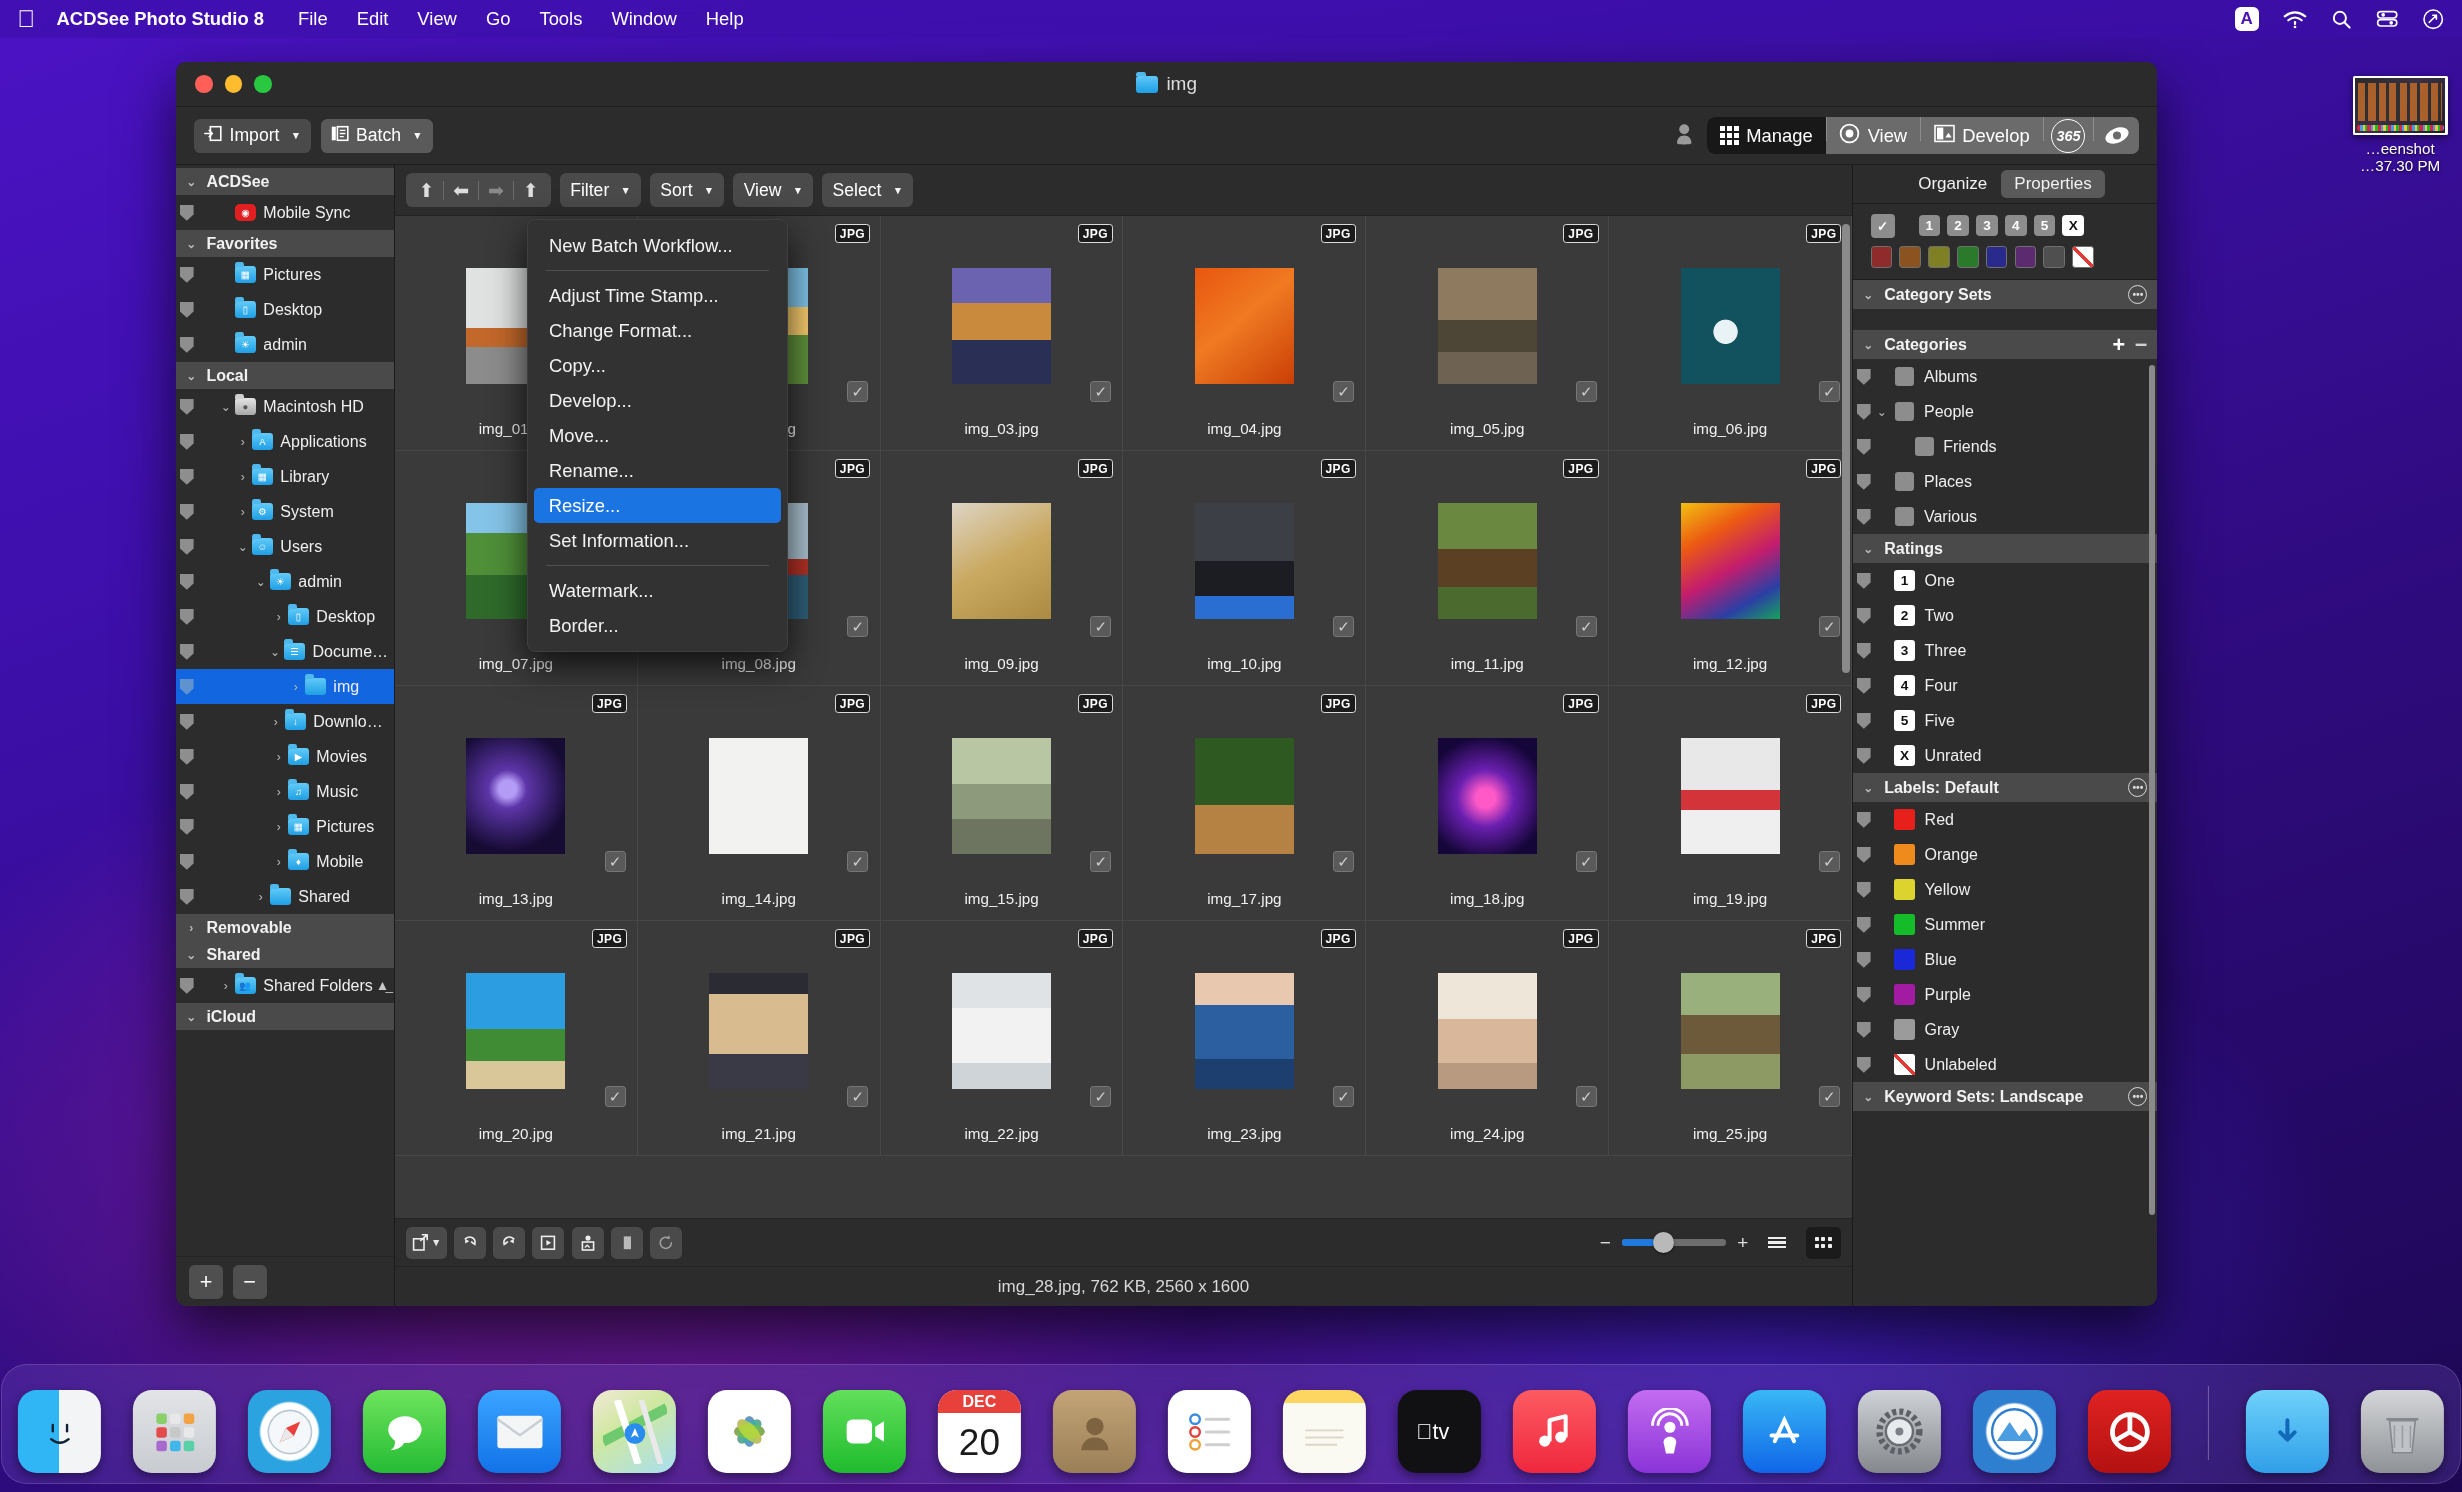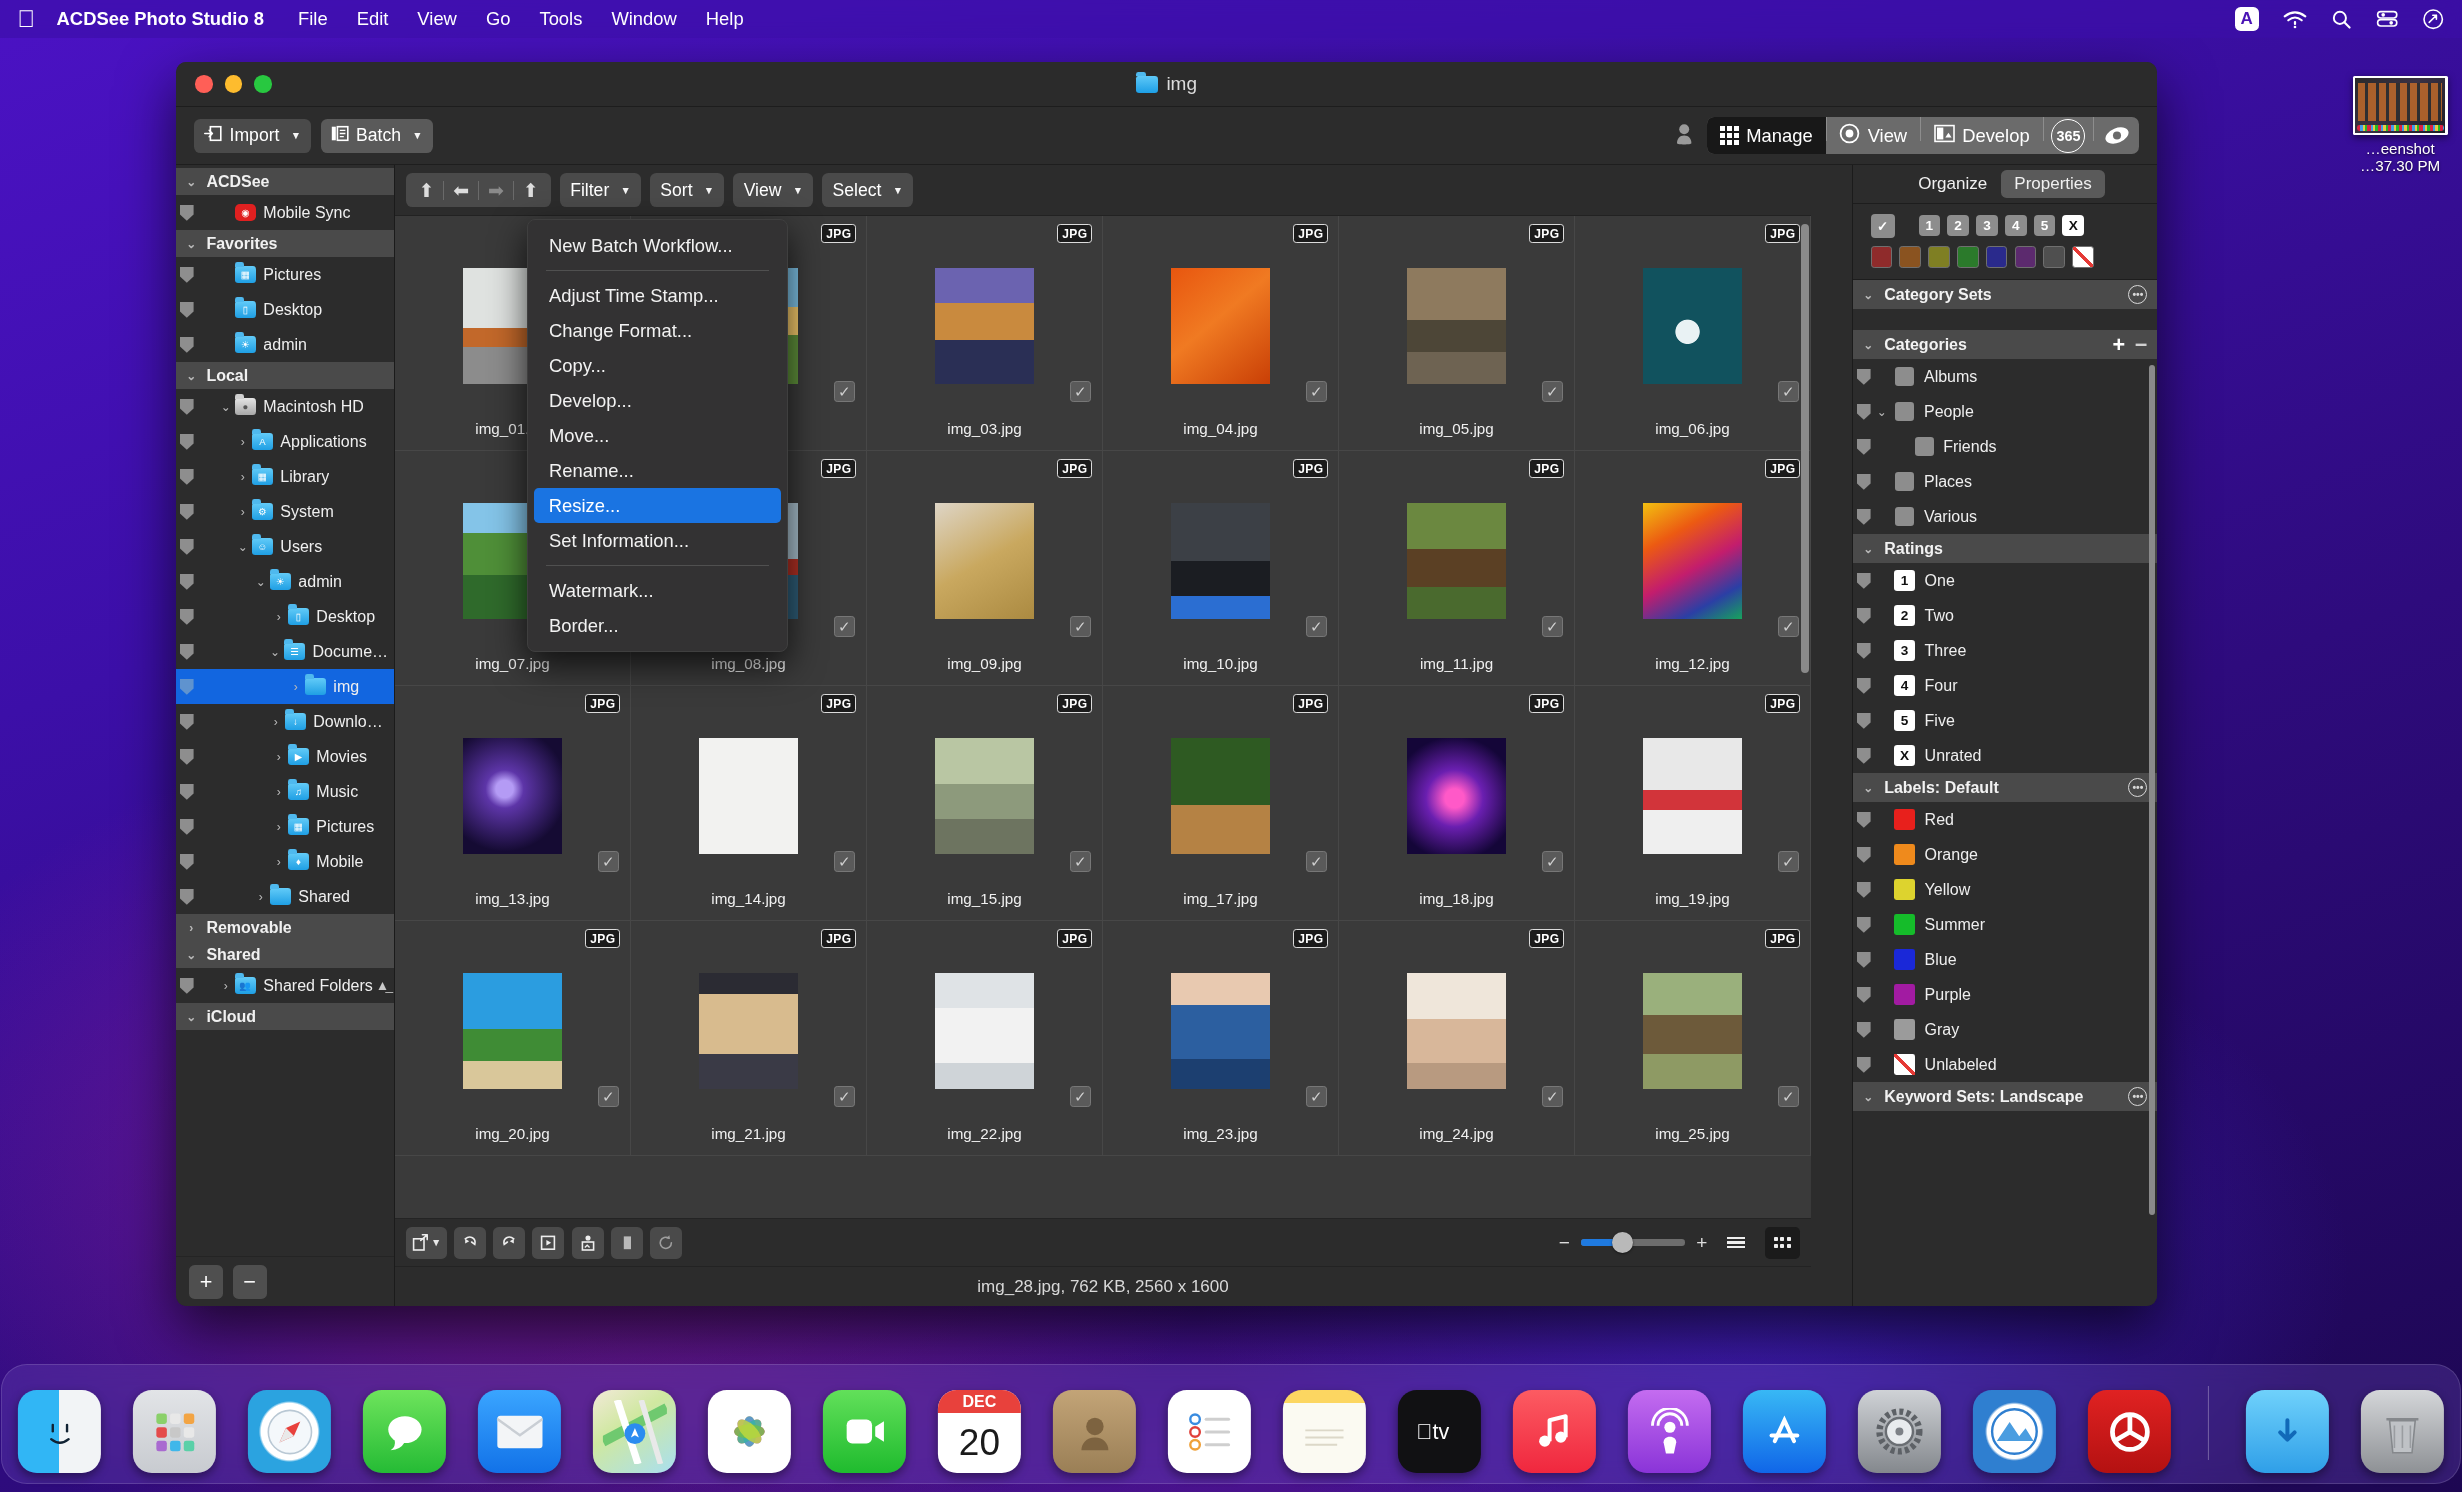--- a/index.html
+++ b/index.html
@@ -157,21 +157,21 @@
       justify-content:center; flex-direction:column; gap:2.4px; }
   .vm.active{ background:#1b1b1b; }
   .vm .l{ width:17.6px; height:2.4px; background:#eee; display:block;}
   .dots3 { display:grid; grid-template-columns:repeat(3,4px); grid-template-rows:repeat(2,4px); gap:2.4px;}
   .dots3 i{width:4px;height:4px;background:#eee;display:block;border-radius:0.8px;}
   #status { height:40px; background:#2c2c2c; display:flex; align-items:center; justify-content:center;
       font-size:17px; color:#d8d8d8; border-top:0.8px solid #232323;}
 
   
   #rpanel { width:305px; flex:none; background:#2c2c2c; border-left:0.8px solid #1b1b1b;
-      display:flex; flex-direction:column;margin-left:41px; }
+      display:flex; flex-direction:column; }
   #rtabs { height:38px; display:flex; align-items:center; justify-content:center; gap:0; background:#2c2c2c;}
   #rtabs .t { padding:4px 13.6px; font-size:17px; color:#f0f0f0; border-radius:5.6px; }
   #rtabs .t.active { background:#5a5a5a; }
   #rquick { padding:9.6px 0 11.2px 0; border-bottom:0.8px solid #1d1d1d; border-top:0.8px solid #1d1d1d;}
   .qrow { display:flex; align-items:center; gap:7.2px; padding-left:17.6px; margin-bottom:8.8px;}
   .qbox { width:21.6px; height:21.6px; border-radius:4px; background:#8d8d8d; color:#fff; font-size:13.6px;
       display:flex; align-items:center; justify-content:center; font-weight:bold;}
   .qbox.white{ background:#fff; color:#111; }
   .qbox.chk{ background:#8d8d8d; width:24px; height:24px; }
   .qswatch { width:21.6px; height:21.6px; border-radius:3.2px; border:0.8px solid #6f6f6f; }
@@ -343,21 +343,21 @@
           <span>
             <svg width="21" height="19" viewBox="0 0 26 24">
                 <rect x="1" y="2" width="24" height="20" stroke="#fff" stroke-width="2" fill="none"></rect>
                 <rect x="3.5" y="4.5" width="8" height="15" fill="#fff"></rect>
                 <path d="M14 17l4-6 4 6z" fill="#fff"></path>
               </svg>
           </span>
           <span>Develop</span>
         </div>
         <div class="divider"></div>
-        <div class="m" style="padding:15px 8px;">
+        <div class="m" style="padding:15px 8px;font-style:italic;">
           <span style="border:1.9px solid #fff;border-radius:50%;width:34px;height:34px;display:flex;align-items:center;justify-content:center;font-size:14.4px;font-weight:bold;">365</span>
         </div>
         <div class="divider"></div>
         <div class="m" style="padding:0 9.6px;">
           <svg width="26" height="21" viewBox="0 0 32 26">
               <ellipse cx="16" cy="13" rx="15" ry="9" fill="#fff" transform="rotate(-22 16 13)"></ellipse>
               <circle cx="16" cy="13" r="5" fill="#6b6b6b"></circle>
             </svg>
         </div>
       </div>

